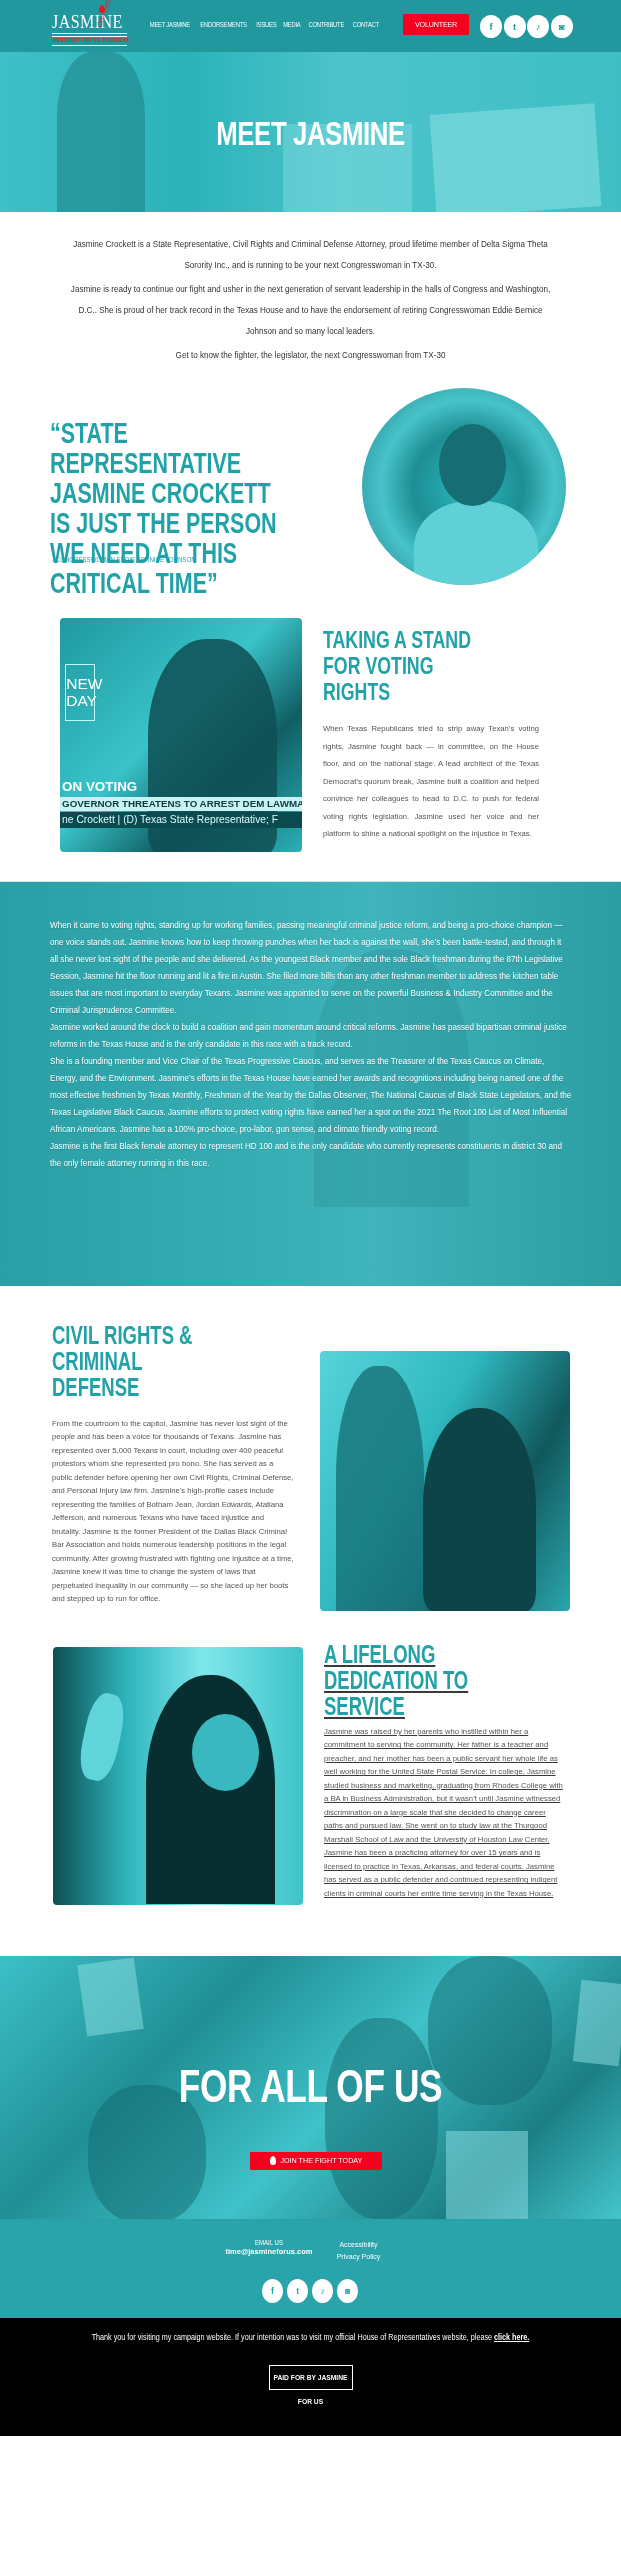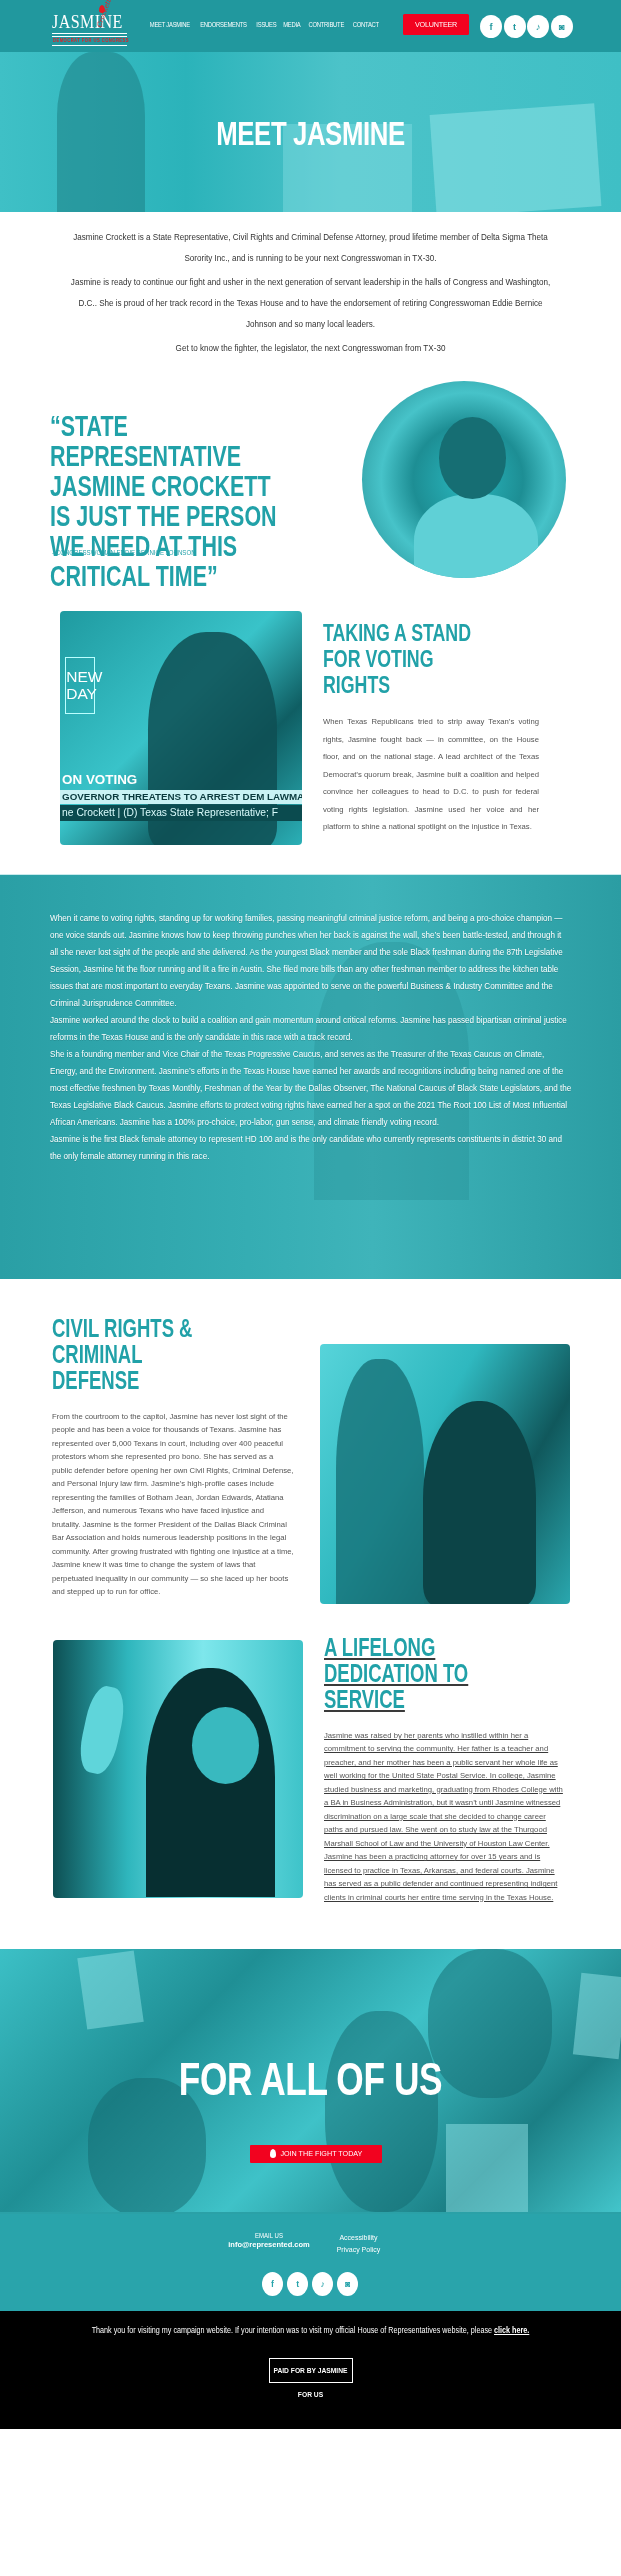--- a/index.html
+++ b/index.html
@@ -23,21 +23,21 @@
   .soc { width: 22px; height: 23px; background: #fff; border-radius: 50%; display: flex; align-items: center; justify-content: center; color: #21989e; font-weight: bold; font-size: 9.3px; }
 
   
   .hero { height: 160px; background: linear-gradient(90deg, #3fc0c6 0%, #2bb3ba 30%, #4cc3c9 55%, #3fbfc5 100%); position: relative; overflow: hidden; }
   .hero .shape1 { position: absolute; left: 57px; top: 0; width: 88px; height: 160px; background: #1d7f85; opacity: 0.55; border-radius: 40% 40% 0 0; }
   .hero .sign { position: absolute; left: 433px; top: 57px; width: 165px; height: 103px; background: #8de2e6; opacity: 0.55; transform: rotate(-4deg); }
   .hero .sign2 { position: absolute; left: 283px; top: 72px; width: 129px; height: 88px; background: #8de2e6; opacity: 0.4; }
   .hero-title { position: absolute; left: 0; right: 0; top: 63px; text-align: center; color: #fff; font-size: 33px; font-weight: bold; letter-spacing: -0.5px; transform: scaleX(0.78); }
 
   
-  .intro { padding: 15px 41px 0; text-align: center; font-size: 8.8px; line-height: 21px; color: #333; }
+  .intro { padding: 22px 41px 0; text-align: center; font-size: 8.8px; line-height: 21px; color: #333; }
   .intro p { transform: scaleX(0.92); }
   .intro p + p { margin-top: 3.1px; }
 
   
   .quote { position: relative; height: 242px; padding-left: 20px; }
   .quote-text { position: absolute; left: 50px; top: 52px; width: 314px; font-size: 29px; line-height: 30px; font-weight: bold; color: #21a1a8; transform: scaleX(0.74); transform-origin: left; letter-spacing: 0; }
   .quote-attr { position: absolute; left: 52px; top: 189px; font-size: 7.2px; color: #21a1a8; transform: scaleX(0.85); transform-origin: left; }
   .circle { position: absolute; left: 362px; top: 21.6px; width: 204px; height: 197px; border-radius: 50%; background: radial-gradient(circle at 52% 50%, #2ab8bf 0%, #1d8e94 38%, #47c3c9 60%, #1c7e84 100%); overflow: hidden; }
   .circle .face { position: absolute; left: 77px; top: 36px; width: 67px; height: 82px; background: #166e73; border-radius: 50%; }
   .circle .body { position: absolute; left: 52px; top: 113px; width: 124px; height: 103px; background: #5fd0d6; border-radius: 45% 45% 0 0; }
@@ -72,21 +72,21 @@
   .img-civil .p1 { position: absolute; left: 15.5px; top: 15.5px; width: 88px; height: 245px; background: #177278; border-radius: 45% 45% 0 0; opacity: 0.8; }
   .img-civil .p2 { position: absolute; left: 103px; top: 57px; width: 113px; height: 204px; background: #0c4447; border-radius: 48% 48% 10% 10%; }
 
   
   .life { position: relative; height: 319px; }
   .img-life { left: 53px; top: 10.3px; width: 250px; height: 258px; background: linear-gradient(90deg, #0d4f53 0%, #2fb6bd 30%, #7ee7ec 60%, #3ec3c9 100%); }
   .img-life .p1 { position: absolute; left: 93px; top: 28px; width: 129px; height: 229px; background: #072f31; border-radius: 48% 48% 0 0; }
   .img-life .face { position: absolute; left: 139px; top: 67px; width: 67px; height: 77px; background: #39b9bf; border-radius: 50%; }
   .img-life .hand { position: absolute; left: 31px; top: 46px; width: 36px; height: 88px; background: #5fd5da; border-radius: 40%; transform: rotate(12deg); }
   .life-text { position: absolute; left: 324px; top: 4px; width: 242px; text-decoration: underline; }
-  .life-body { margin-top: 17px; font-size: 7.7px; line-height: 13.5px; color: #555; }
+  .life-body { margin-top: 6px; font-size: 7.7px; line-height: 13.5px; color: #555; }
 
   
   .forall { position: relative; height: 263px; background: linear-gradient(135deg, #3cc0c6 0%, #1f8f95 30%, #3fc2c8 55%, #1b7f85 80%, #43c5cb 100%); overflow: hidden; margin-top: 0; }
   .forall .blob { position: absolute; background: #146a6f; opacity: 0.5; border-radius: 45%; }
   .forall .sign { position: absolute; background: #8de2e6; opacity: 0.5; }
   .forall-title { position: absolute; left: 0; right: 0; top: 102px; text-align: center; color: #fff; font-size: 47px; font-weight: bold; transform: scaleX(0.75); letter-spacing: -0.5px; }
   .join-btn { position: absolute; left: 250px; top: 196px; width: 132px; height: 18px; background: #f2021f; color: #fff; border: none; border-radius: 1px; font-size: 7.2px; display: flex; align-items: center; justify-content: center; gap: 4.1px; }
   .drop { width: 6.7px; height: 9.3px; background: #fff; border-radius: 50% 50% 50% 50% / 65% 65% 35% 35%; }
 
   
@@ -215,21 +215,21 @@
   <h2 class="forall-title">FOR ALL OF US</h2>
   <button class="join-btn">
     <span class="drop"></span>
     <span>JOIN THE FIGHT TODAY</span>
   </button>
 </section>
 
 <footer class="footer">
   <div class="f-email">
     <div class="lbl">EMAIL US</div>
-    <div class="val">info@represented.com</div>
+    <div class="val">time@jasmineforus.com</div>
   </div>
   <div class="f-links">
     <a href="#">Accessibility</a>
     <a href="#">Privacy Policy</a>
   </div>
   <div class="f-soc">
     <a class="soc">f</a>
     <a class="soc">t</a>
     <a class="soc">♪</a>
     <a class="soc">◙</a>

